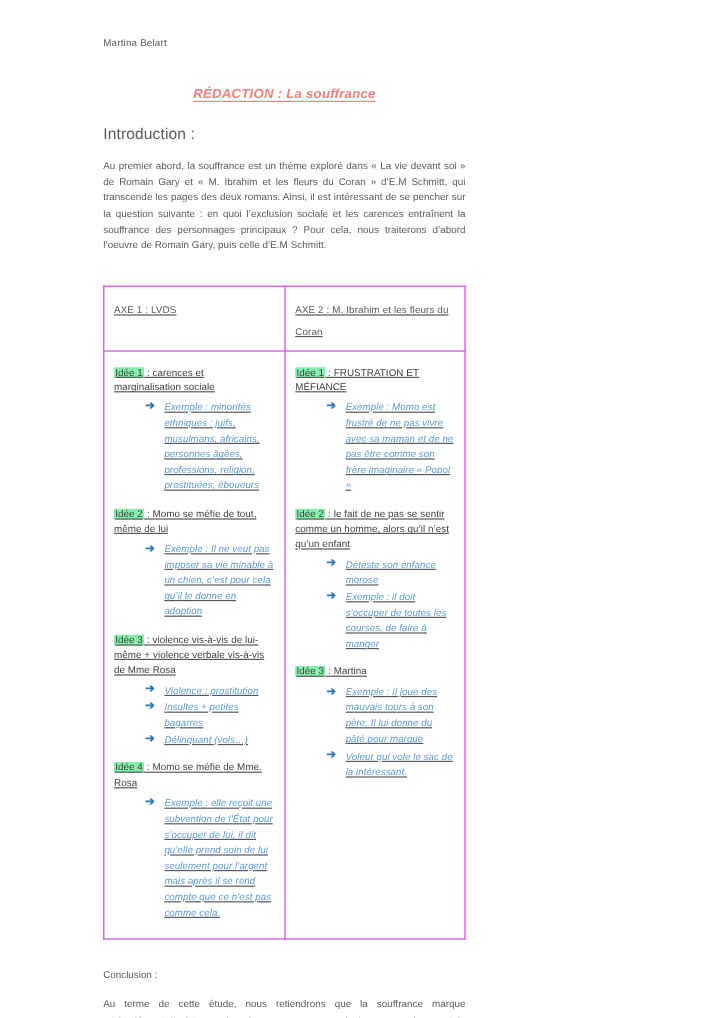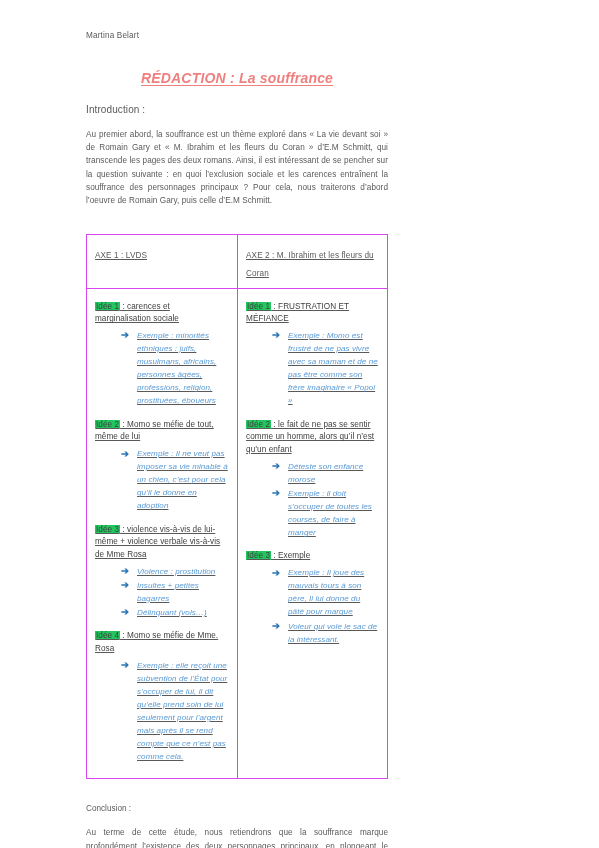--- a/index.html
+++ b/index.html
@@ -28,30 +28,30 @@
     letter-spacing: 0.15px;
     margin: 0 0 28px 0;
     line-height: 1.2;
   }
   .doc-title-wrap {
     text-align: center;
     margin: 0 0 17px 0;
   }
   .doc-title {
     display: inline-block;
-    font-size: 14px;
+    font-size: 11px;
     font-style: italic;
     font-weight: bold;
     color: #f08080;
     text-decoration: underline;
     text-underline-offset: 2px;
     letter-spacing: 0.2px;
   }
   .section-label {
-    font-size: 10px;
+    font-size: 13px;
     color: #5a5a5a;
     margin: 0 0 13px 0;
     letter-spacing: 0.1px;
   }
   .body-par {
     font-size: 8.2px;
     color: #5a5a5a;
     line-height: 1.62;
     text-align: justify;
     margin: 0;
@@ -89,21 +89,21 @@
   .idea-block { margin-bottom: 11px; }
   .idea-block:last-child { margin-bottom: 0; }
   .idea-line {
     font-size: 8.2px;
     color: #404040;
     line-height: 1.55;
     letter-spacing: 0.05px;
     margin: 0 0 3px 0;
   }
   .idea-tag {
-    background: #22c55e;
+    background: #86efac;
     color: #404040;
     font-weight: normal;
     padding: 0 1px;
   }
   .bullets {
     list-style: none;
     margin: 3px 0 0 0;
     padding: 0 0 0 26px;
   }
   .bullets li {
@@ -205,21 +205,21 @@
 
         <div class="idea-block">
           <p class="idea-line"><span class="idea-tag">Idée 2</span><span> : le fait de ne pas se sentir comme un homme, alors qu’il n’est qu’un enfant</span></p>
           <ul class="bullets">
             <li><span class="arrow">➔</span><span>Déteste son enfance morose</span></li>
             <li><span class="arrow">➔</span><span>Exemple : il doit s’occuper de toutes les courses, de faire à manger</span></li>
           </ul>
         </div>
 
         <div class="idea-block">
-          <p class="idea-line"><span class="idea-tag">Idée 3</span><span> : Exemple</span></p>
+          <p class="idea-line"><span class="idea-tag">Idée 3</span><span> : Martina</span></p>
           <ul class="bullets">
             <li><span class="arrow">➔</span><span>Exemple : Il joue des mauvais tours à son père, Il lui donne du pâté pour marque</span></li>
             <li><span class="arrow">➔</span><span>Voleur qui vole le sac de la intéressant.</span></li>
           </ul>
         </div>
 
       </td>
     </tr>
   </tbody>
     </table>

